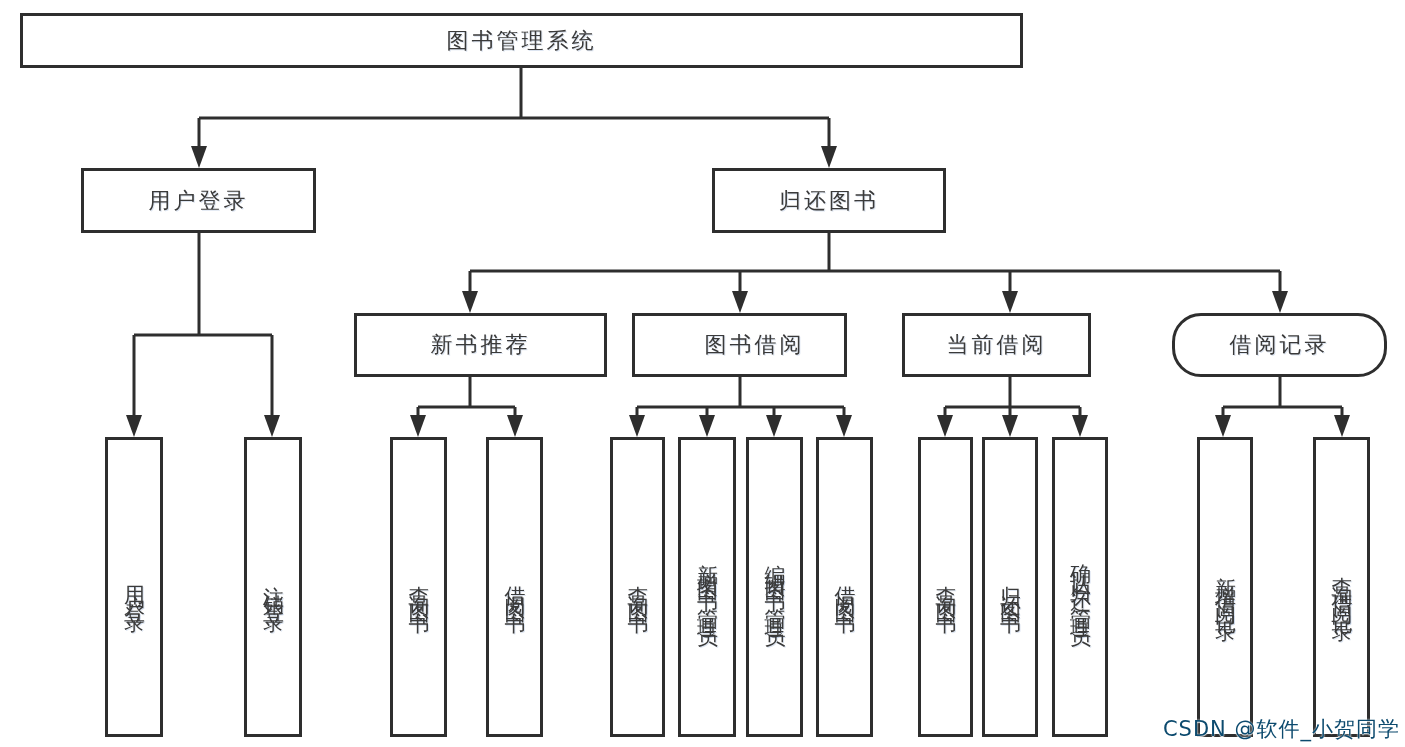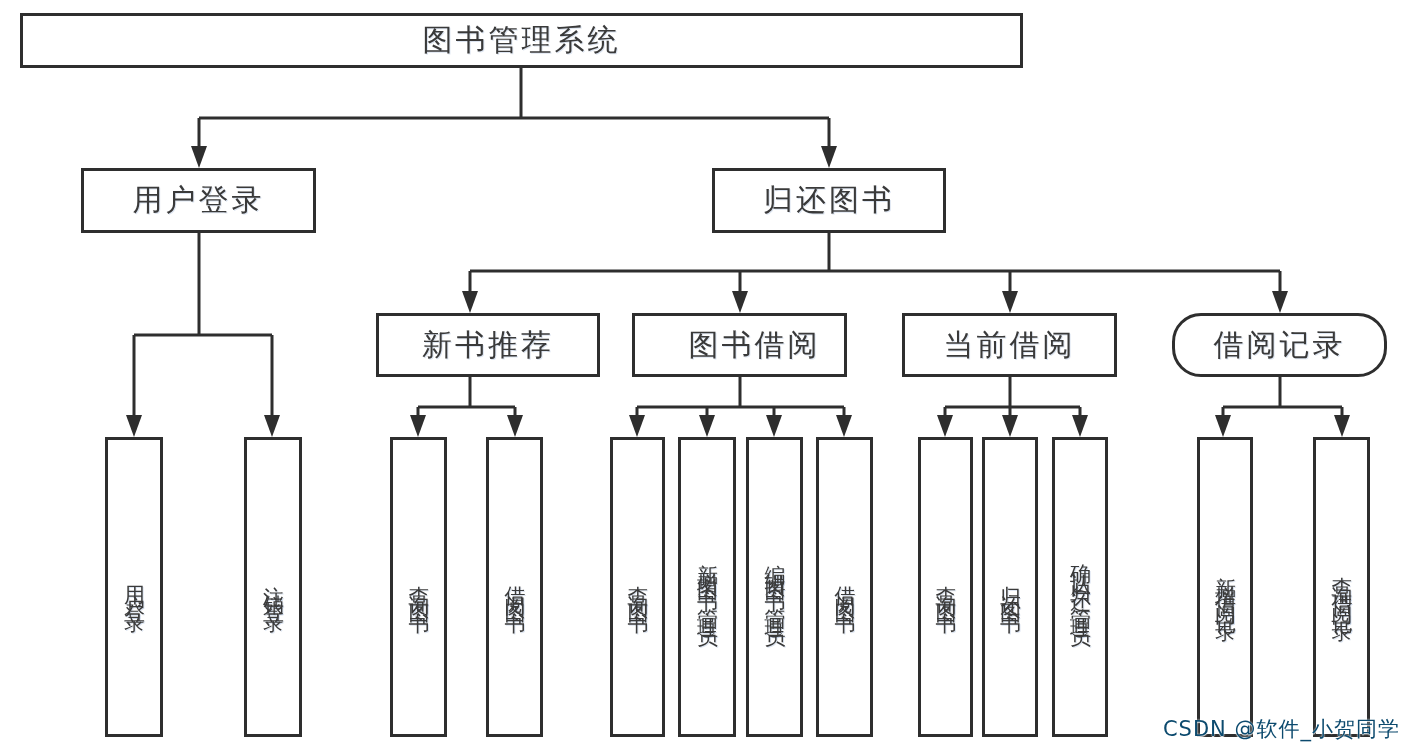--- a/index.html
+++ b/index.html
@@ -23,21 +23,21 @@
     background: #ffffff;
     border: 3px solid #2e2e2e;
     display: flex;
     align-items: center;
     justify-content: center;
     color: #3a3a3a;
     z-index: 2;
     text-shadow: 1px 1px 0 rgba(120,150,200,0.25);
   }
   .h-node {
-    font-size: 30px;
+    font-size: 22px;
     letter-spacing: 3px;
     white-space: nowrap;
     font-family: Liberation Mono, monospace;
   }
   .v-node {
     writing-mode: vertical-rl;
     text-orientation: mixed;
     font-size: 21px;
     letter-spacing: 9px;
     line-height: 1.1;
@@ -101,23 +101,23 @@
       <polygon points="1215,415 1231,415 1223,437" fill="#2e2e2e" stroke="none"></polygon>
       <polygon points="1334,415 1350,415 1342,437" fill="#2e2e2e" stroke="none"></polygon>
     </g>
   </svg>
 
   <div class="node h-node" style="left:20px; top:13px; width:1003px; height:55px;">图书管理系统</div>
 
   <div class="node h-node" style="left:81px; top:168px; width:235px; height:65px;">用户登录</div>
   <div class="node h-node" style="left:712px; top:168px; width:234px; height:65px;">归还图书</div>
 
-  <div class="node h-node" style="left:376px; top:313px; width:224px; height:64px;">新书推荐</div>
+  <div class="node h-node" style="left:354px; top:313px; width:253px; height:64px;">新书推荐</div>
   <div class="node h-node" style="left:632px; top:313px; width:215px; height:64px;padding-left:30px;">图书借阅</div>
-  <div class="node h-node" style="left:902px; top:313px; width:215px; height:64px;">当前借阅</div>
+  <div class="node h-node" style="left:902px; top:313px; width:189px; height:64px;">当前借阅</div>
   <div class="node h-node" style="left:1172px; top:313px; width:215px; height:64px;border-radius:29px;">借阅记录</div>
 
   <div class="node v-node" style="left:105px; top:437px; width:58px; height:300px;">用户登录</div>
   <div class="node v-node" style="left:244px; top:437px; width:58px; height:300px;">注销登录</div>
 
   <div class="node v-node" style="left:390px; top:437px; width:57px; height:300px;">查询图书</div>
   <div class="node v-node" style="left:486px; top:437px; width:57px; height:300px;">借阅图书</div>
 
   <div class="node v-node" style="left:610px; top:437px; width:55px; height:300px;">查询图书</div>
   <div class="node v-node" style="left:678px; top:437px; width:58px; height:300px;">新增图书（管理员）</div>

